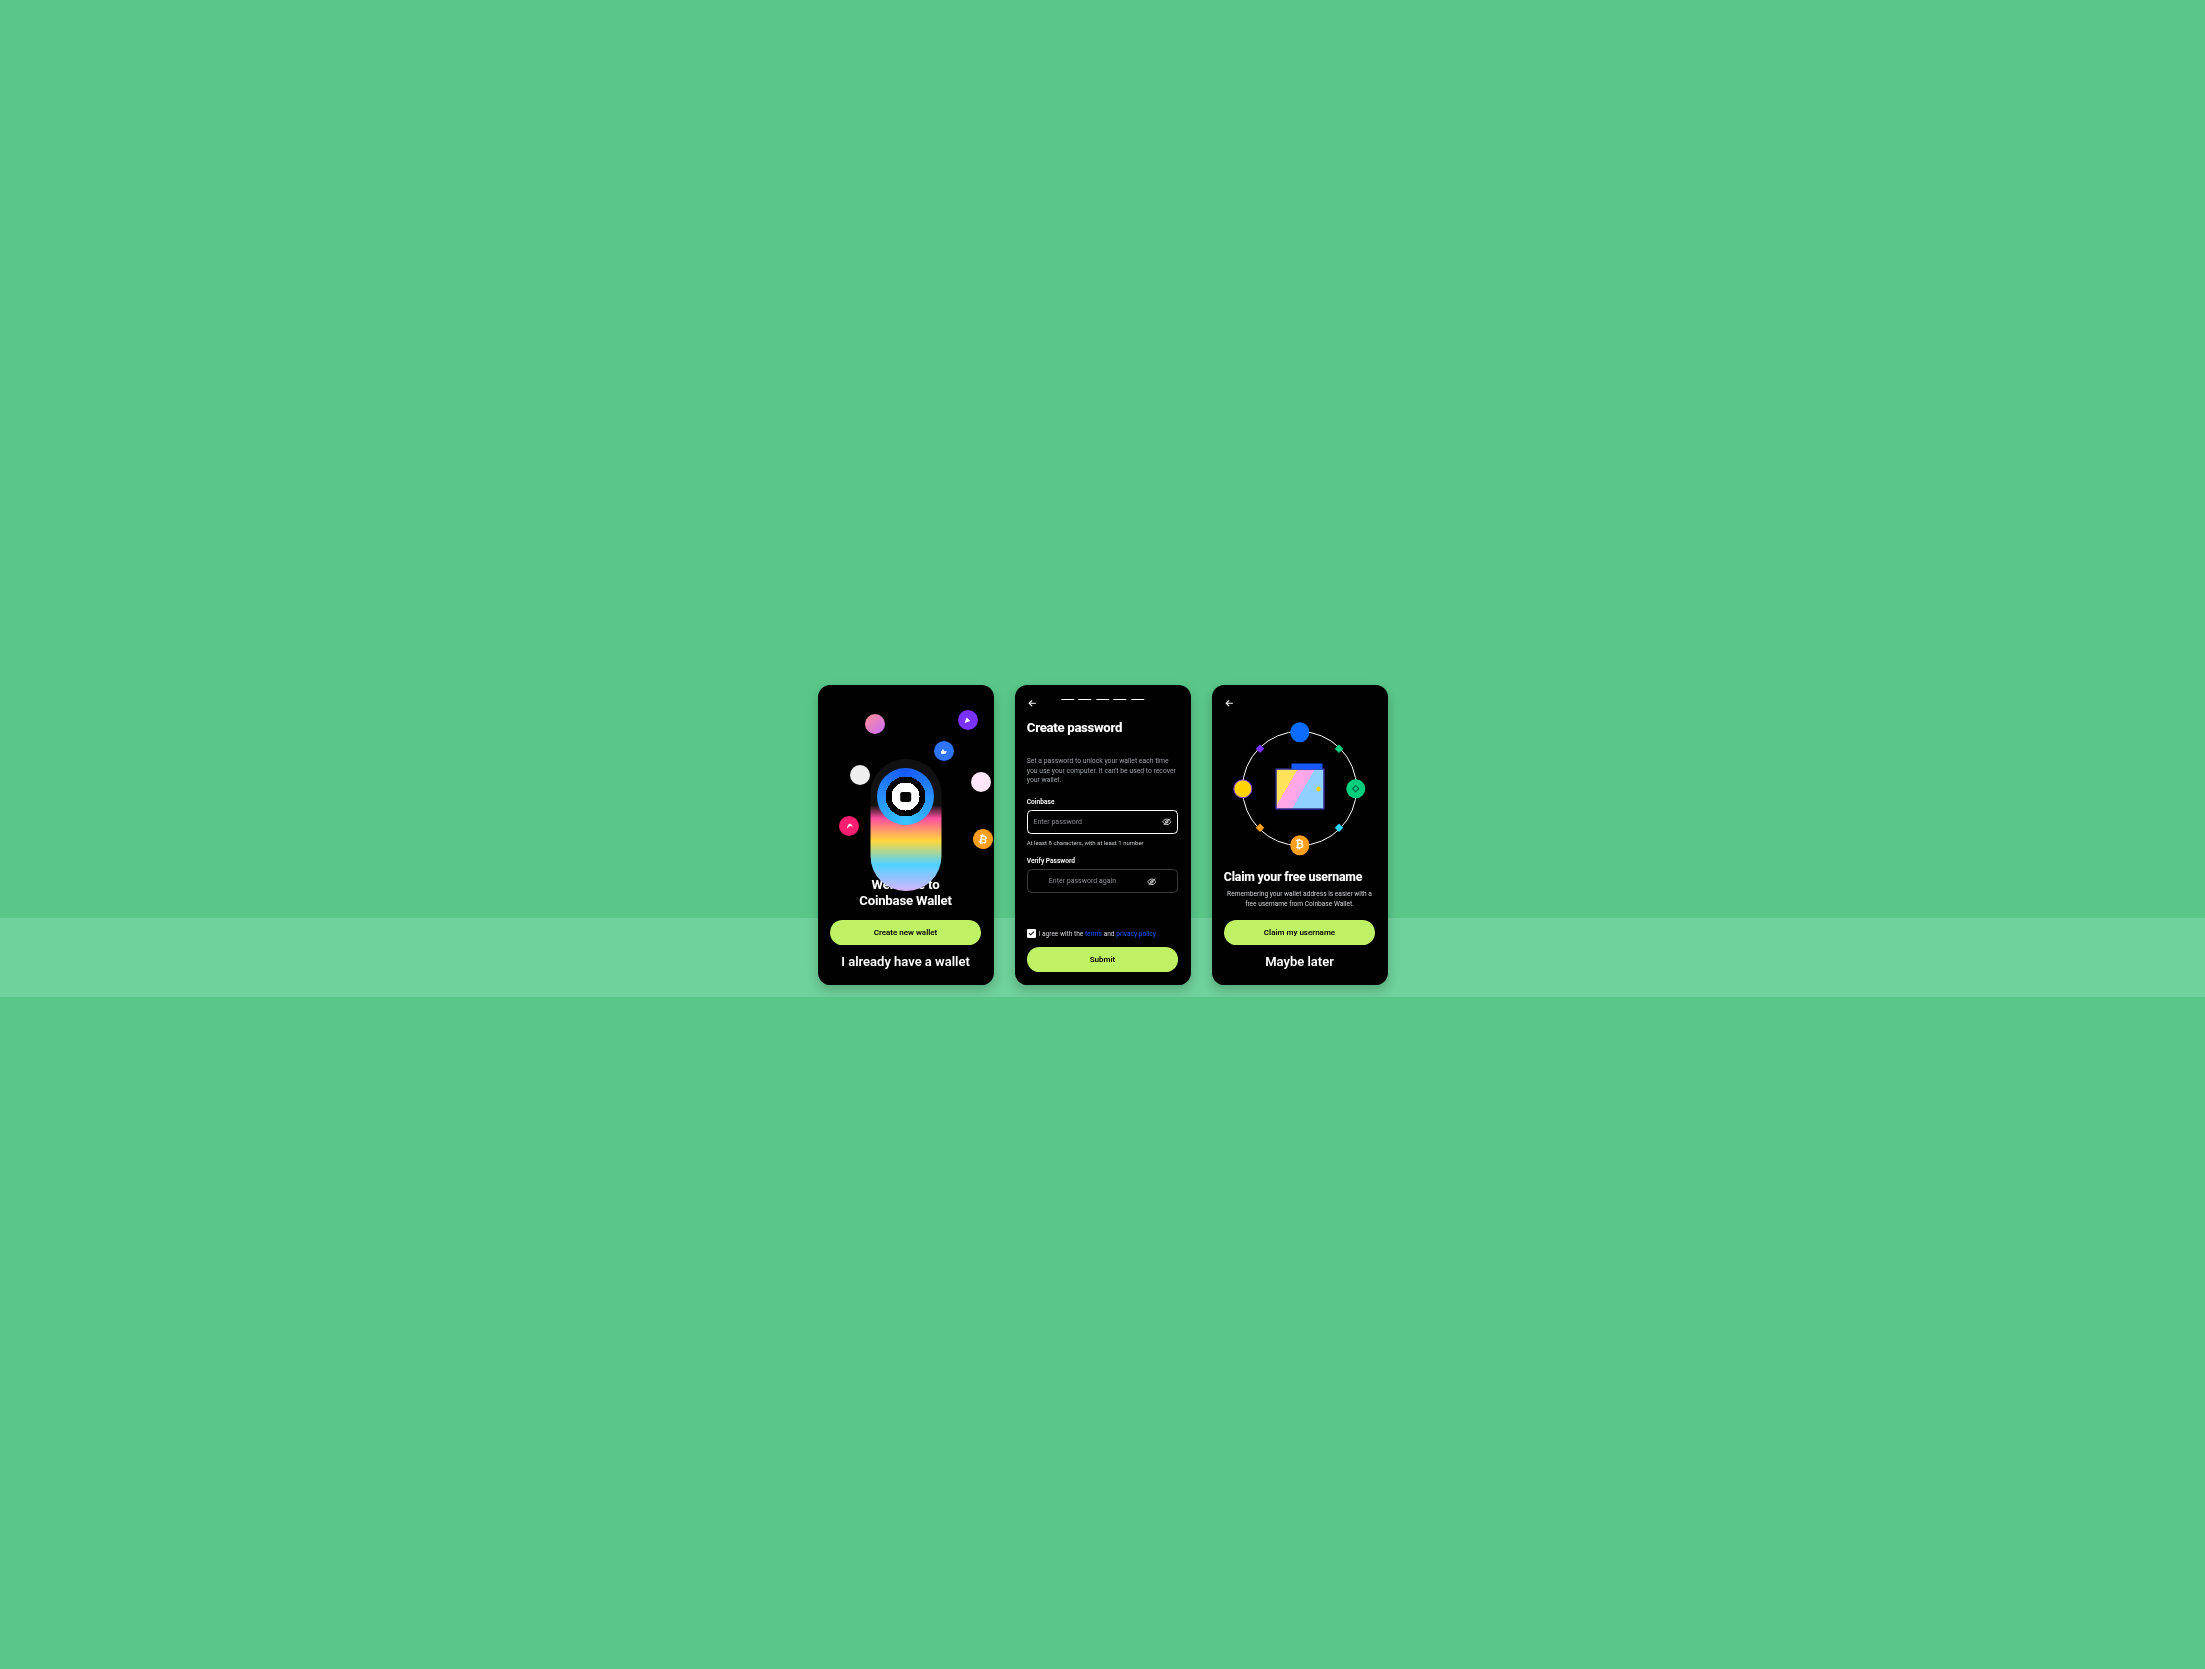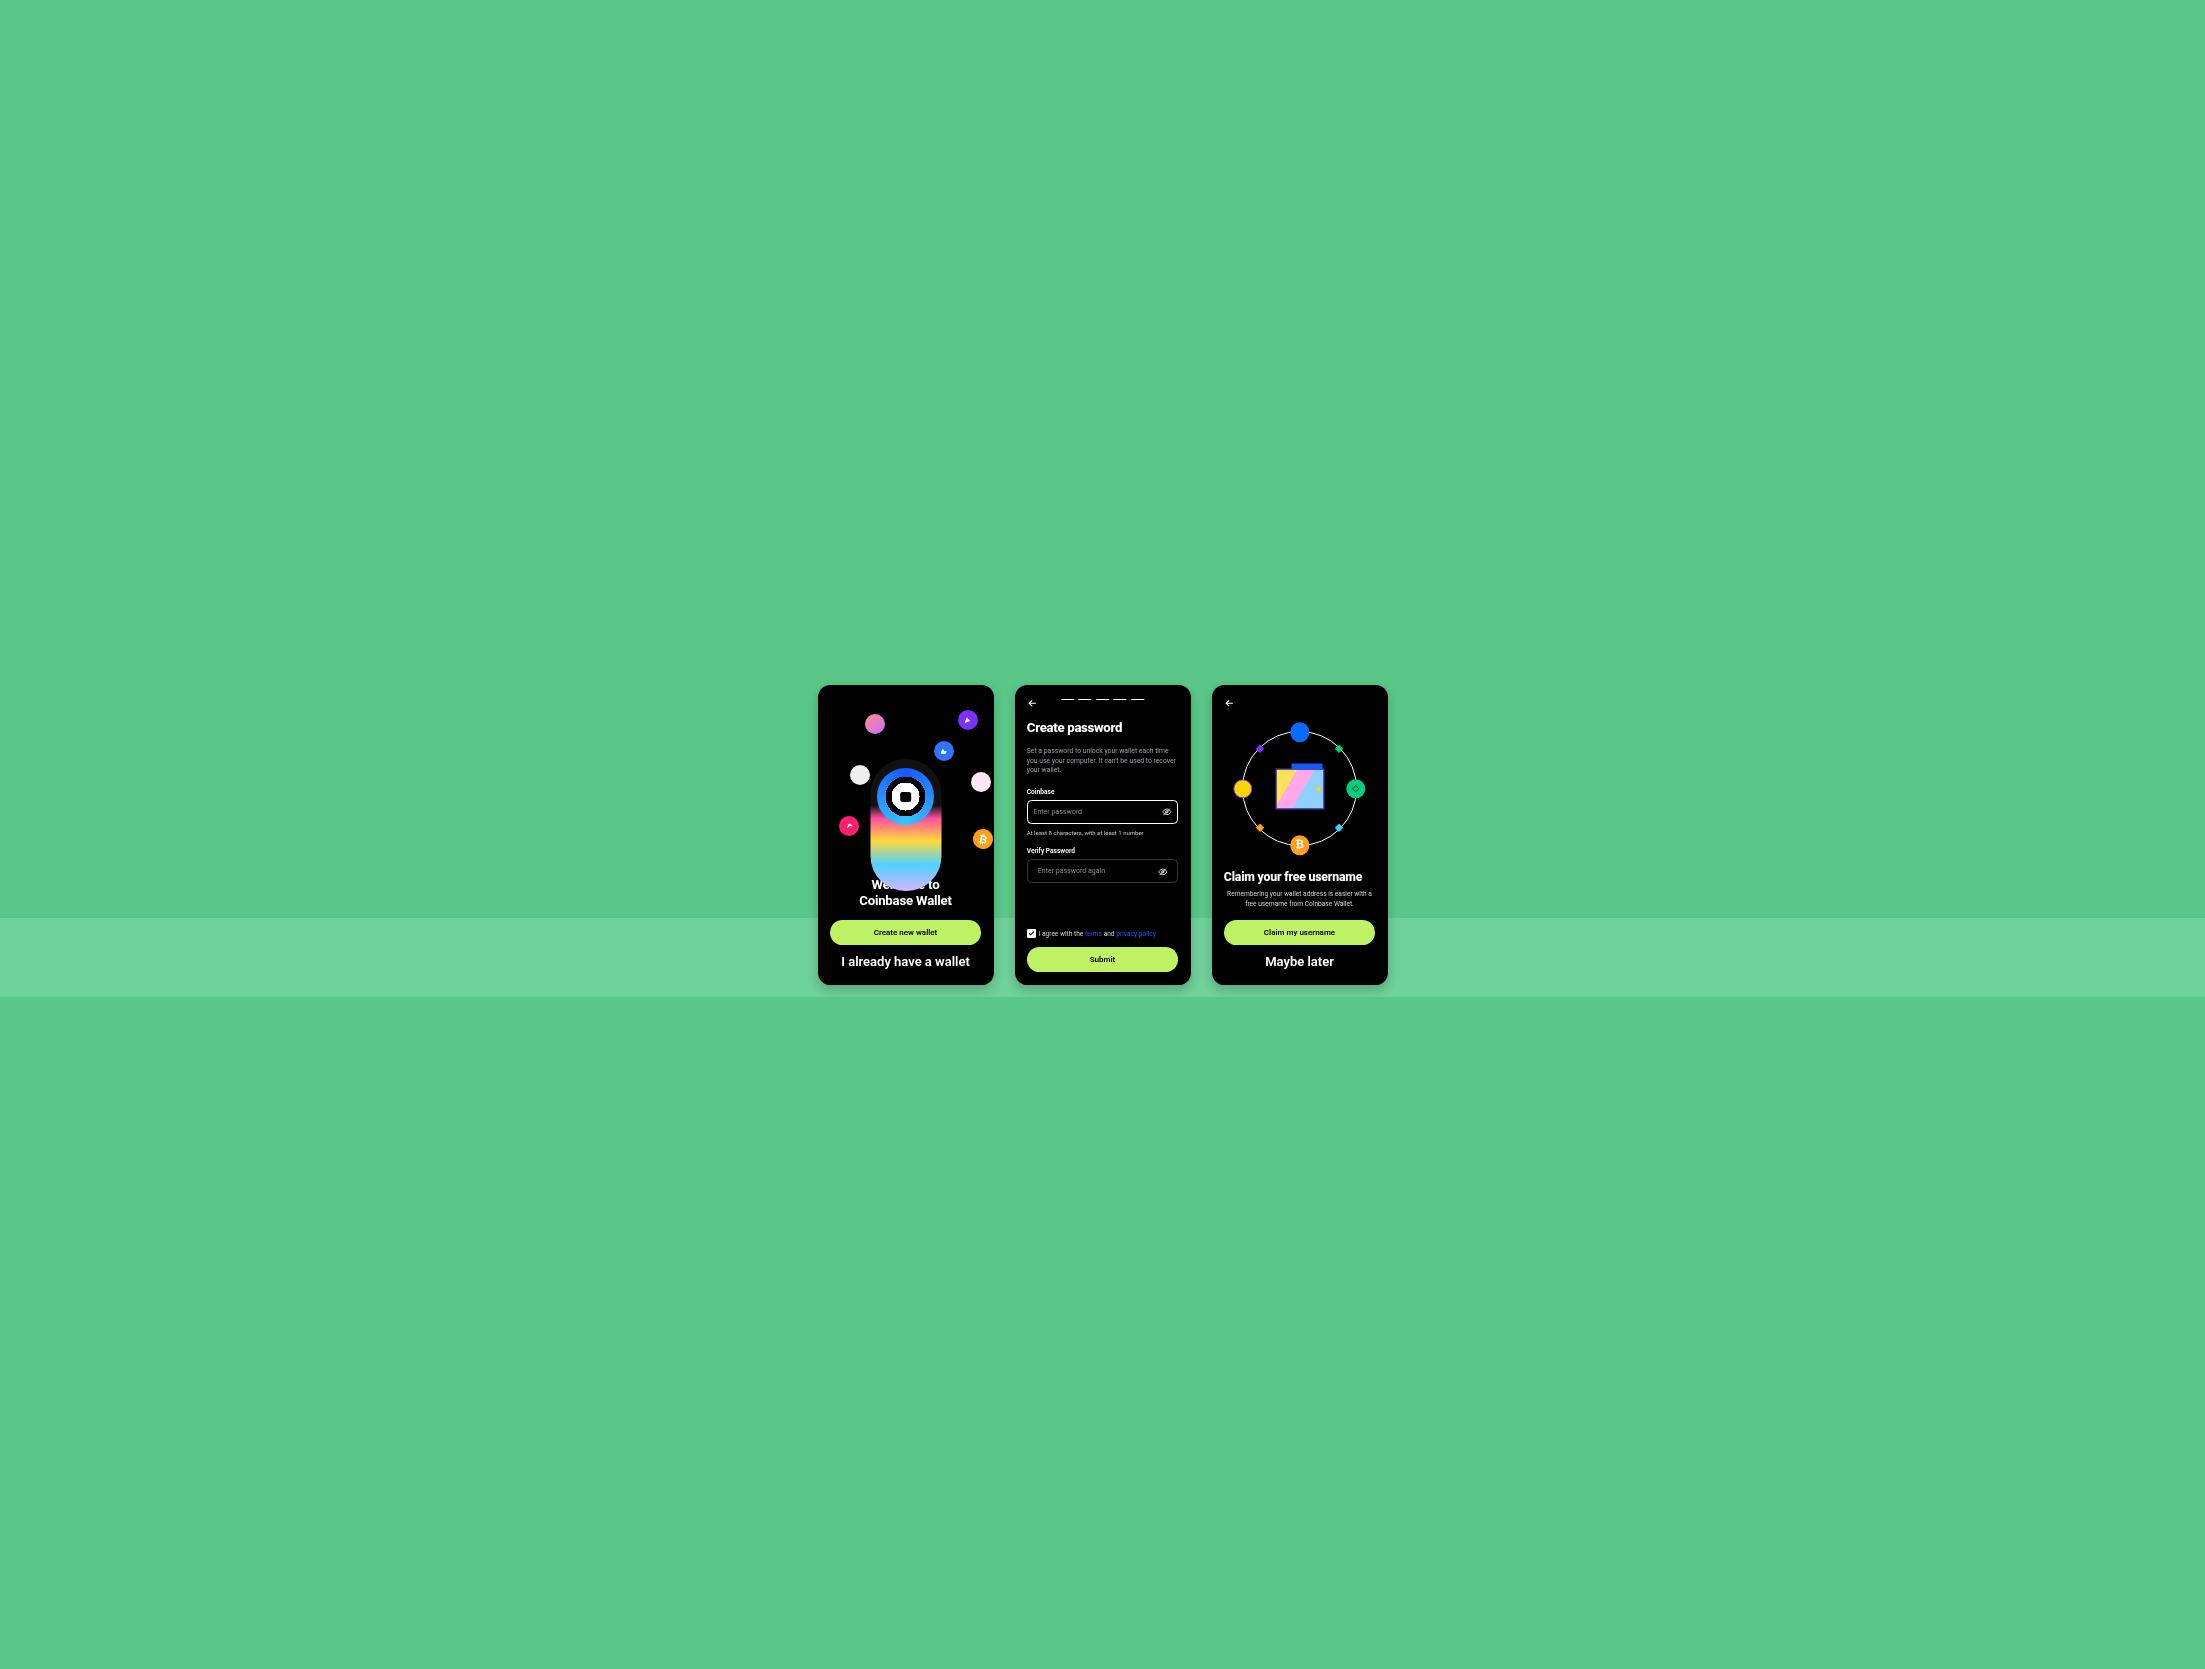--- a/index.html
+++ b/index.html
@@ -85,25 +85,25 @@
   .btn-ghost {
     width:100%; height:21px; border:none; background:transparent; color:#fff;
     font-size:13px; font-weight:600; cursor:pointer; margin-top:6.2px;
   }
 
   
   .back { width:12.3px;height:12.3px; cursor:pointer; display:flex;align-items:center;}
   .progress { position:absolute; top:14.6px; left:50%; transform:translateX(-50%); display:flex; gap:4.4px;}
   .seg { width:13.2px;height:0.9px;background:#fff;}
   .h1 { font-size:13.2px; font-weight:800; margin-top:10.6px; letter-spacing:-0.3px;}
-  .sub { color:#9aa0a6; font-size:6.8px; line-height:1.45; margin-top:12px;}
+  .sub { color:#9aa0a6; font-size:6.8px; line-height:1.45; margin-top:22px;}
   .label { font-size:6.6px; font-weight:600; margin-top:11.5px; }
   .field {
     margin-top:4.4px; height:24px; border:0.4px solid #3a3a3a; border-radius:4.4px;
-    display:flex; align-items:center; padding:0 10px; gap:4.4px;
+    display:flex; align-items:center; padding:0 21px; gap:4.4px;
   }
   .field.focused{ border-color:#fff; border-width:0.9px; padding:0 5.7px;}
   .field input{
     flex:1; background:transparent; border:none; outline:none; color:#fff; font-size:7px;
   }
   .field input::placeholder{ color:#8b8f93;}
   .hint{ color:#c4c7ca; font-size:6px; margin-top:4.4px;}
   .agree{ display:flex; align-items:center; gap:2px; margin-top:auto; font-size:6.6px; color:#cfd2d5;}
   .chk{ width:9.7px;height:9.7px;border-radius:1.3px;background:#fff;display:flex;align-items:center;justify-content:center;cursor:pointer;}
   .link{ color:#1659ff; text-decoration:none;}

